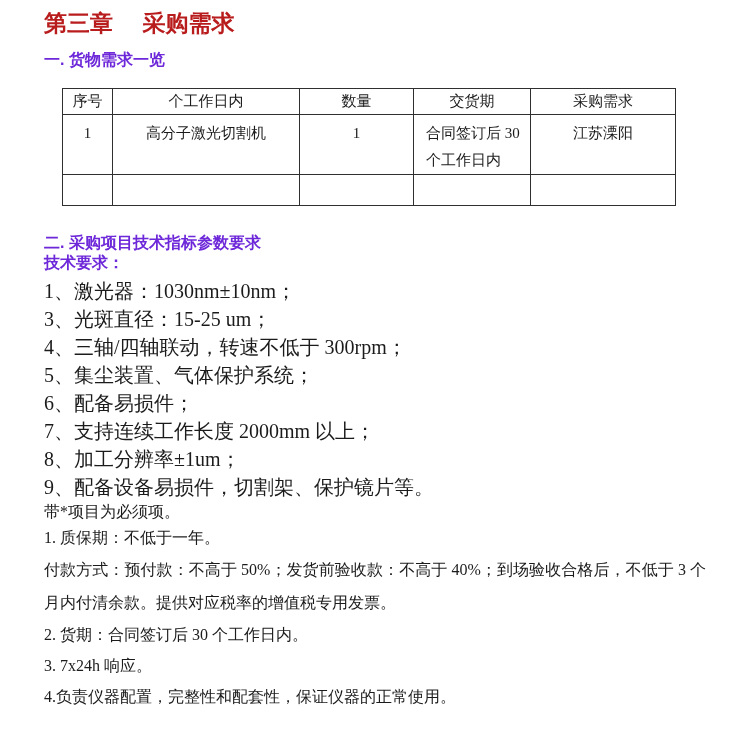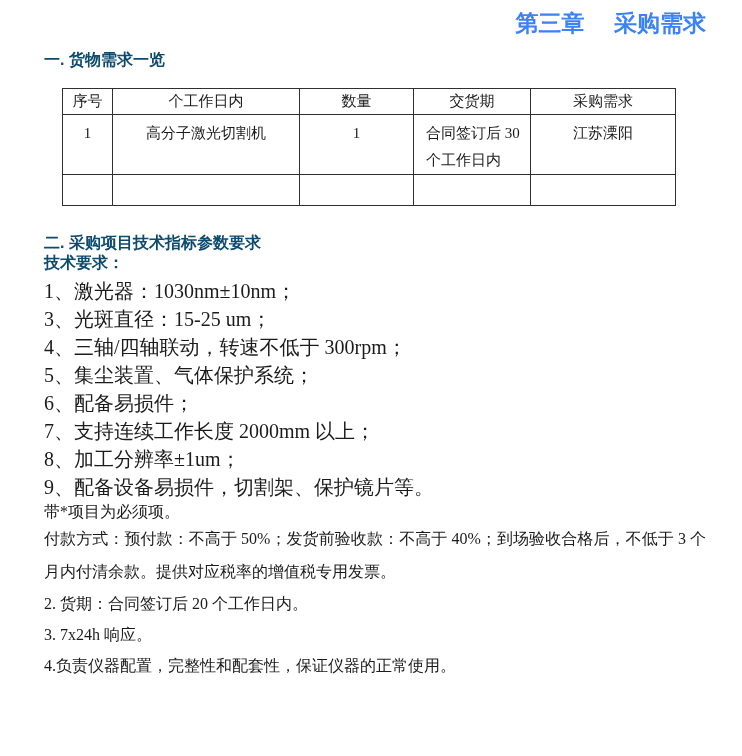--- a/index.html
+++ b/index.html
@@ -7,35 +7,35 @@
   body {
     width: 742px;
     height: 756px;
     overflow: hidden;
     font-family: "Liberation Serif", "DejaVu Serif", serif;
     color: #1b1b1b;
   }
   .content { padding: 8px 36px 0 44px; }
 
   .doc-title {
-    text-align: right;
+    text-align: left;
     font-family: "Liberation Sans", "DejaVu Sans", sans-serif;
     font-weight: 700;
     font-size: 23px;
     line-height: 30px;
-    color: #3b82f6;
+    color: #b91c1c;
     white-space: pre;
   }
 
   .sec-heading {
     font-family: "Liberation Sans", "DejaVu Sans", sans-serif;
     font-weight: 700;
     font-size: 16px;
     line-height: 20px;
-    color: #0c4a6e;
+    color: #6d28d9;
   }
   .h1 { margin-top: 12px; }
   .h2 { margin-top: 27px; }
   .sub-heading { }
   .h3 { margin-top: 0; }
 
   table.goods {
     border-collapse: collapse;
     table-layout: fixed;
     width: 613px;
@@ -122,19 +122,20 @@
     <div class="tech-item">5、集尘装置、气体保护系统；</div>
     <div class="tech-item">6、配备易损件；</div>
     <div class="tech-item">7、支持连续工作长度 2000mm 以上；</div>
     <div class="tech-item">8、加工分辨率±1um；</div>
     <div class="tech-item">9、配备设备易损件，切割架、保护镜片等。</div>
     <div class="note-line">带*项目为必须项。</div>
   </div>
 
 
   <div>
+    <div class="s3-item">1. 质保期：不低于一年。</div>
     <div class="s3-par">付款方式：预付款：不高于 50%；发货前验收款：不高于 40%；到场验收合格后，不低于 3 个月内付清余款。提供对应税率的增值税专用发票。</div>
-    <div class="s3-item">2. 货期：合同签订后 20 个工作日内。</div>
+    <div class="s3-item">2. 货期：合同签订后 30 个工作日内。</div>
     <div class="s3-item">3. 7x24h 响应。</div>
     <div class="s3-item">4.负责仪器配置，完整性和配套性，保证仪器的正常使用。</div>
   </div>
 
 </div>
 
 </body></html>

